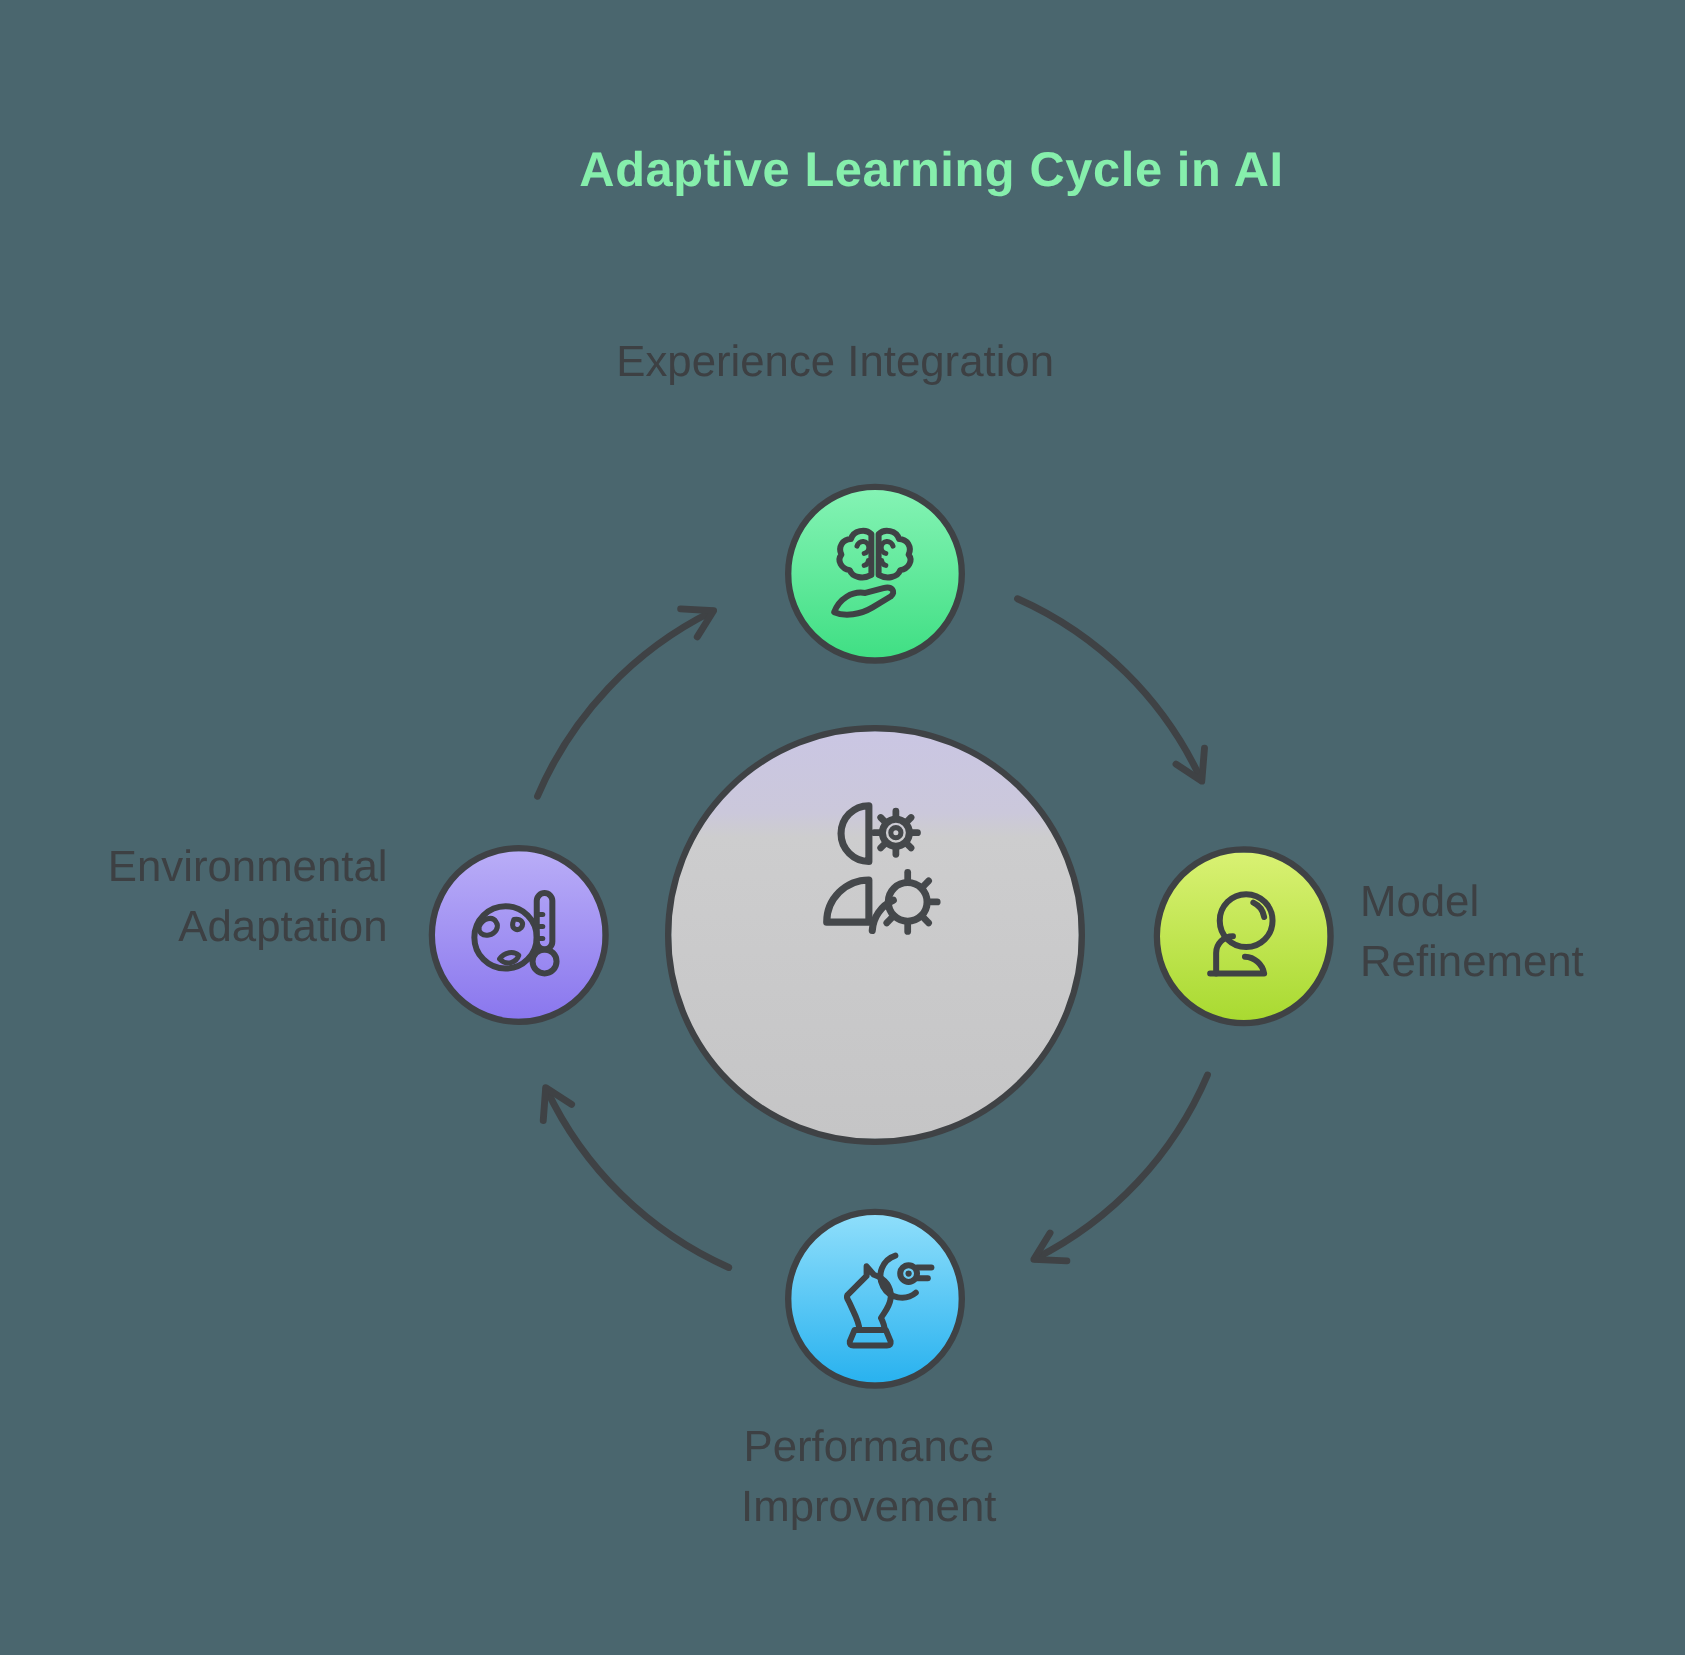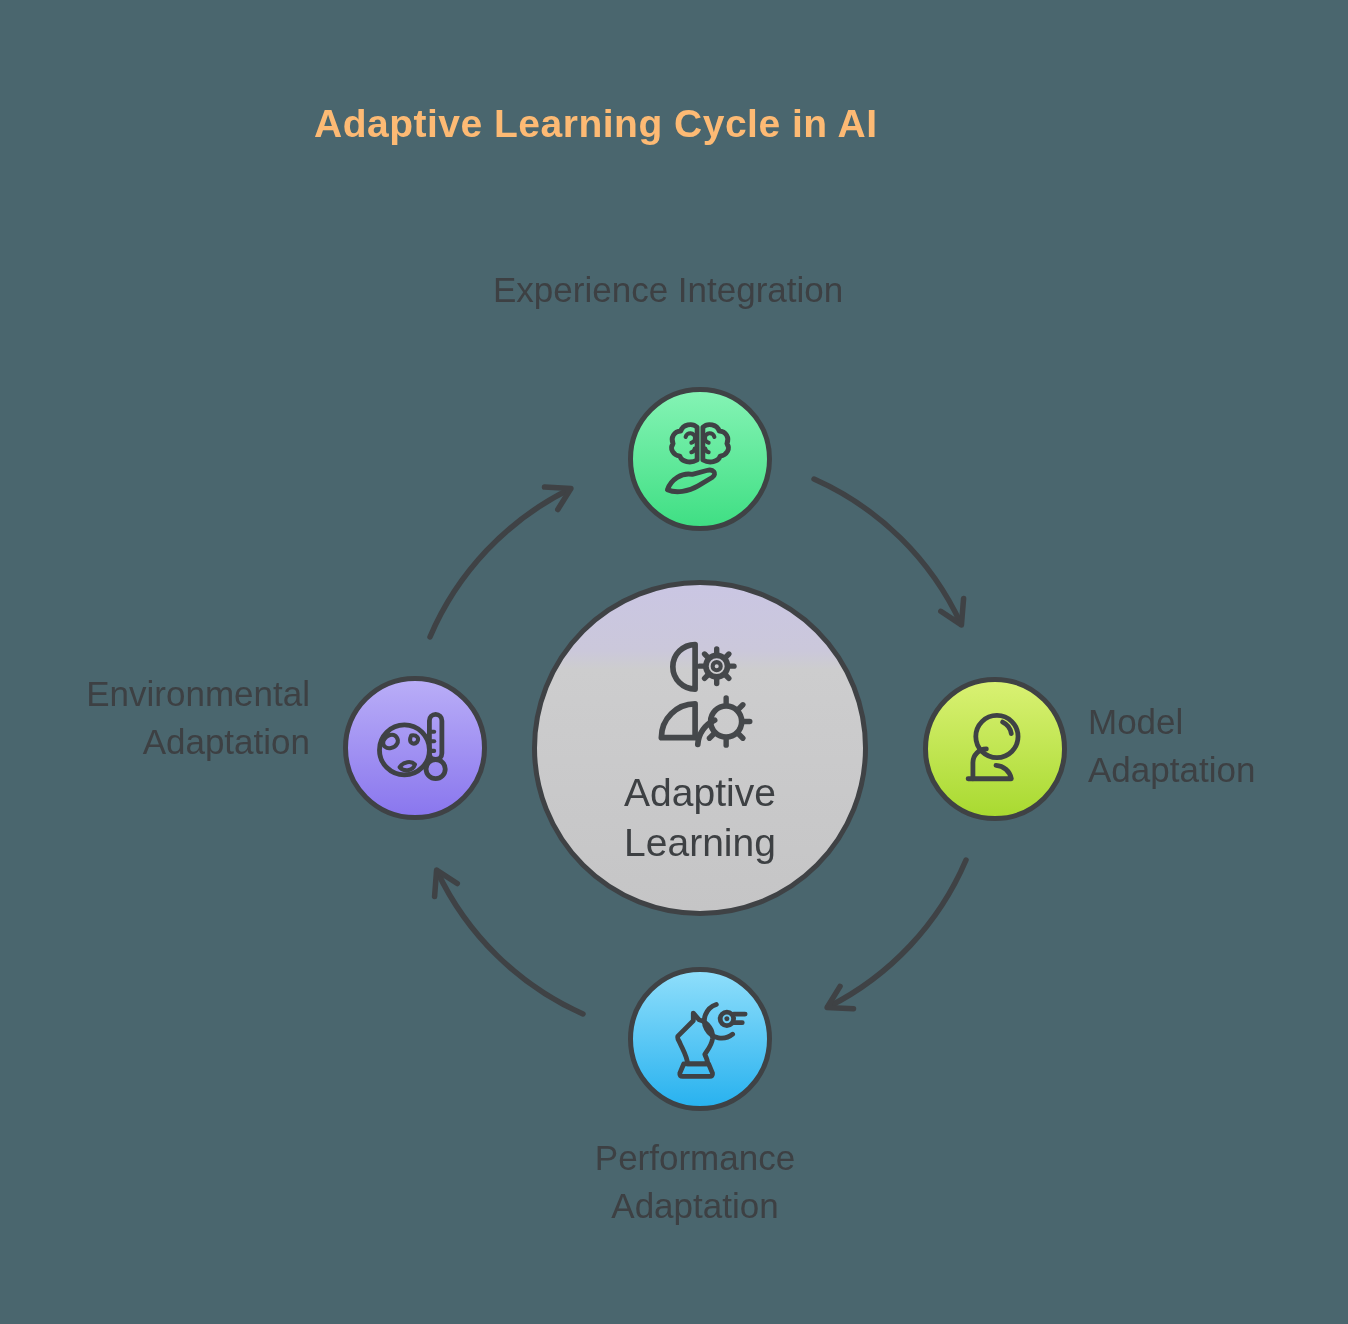--- a/index.html
+++ b/index.html
@@ -6,23 +6,23 @@
   body{
     width:1348px;height:1324px;
     background:#4a666e;
     font-family:"Liberation Sans", sans-serif;
     position:relative;overflow:hidden;
     -webkit-font-smoothing:antialiased;
   }
   .canvas{position:absolute;inset:0;}
   .title{
     position:absolute;left:310px;top:98px;width:700px;
-    margin:4px;text-align:left;
+    margin:17px;text-align:right;
     font-size:39px;font-weight:bold;letter-spacing:.5px;
-    color:#fdba74;
+    color:#86efac;
   }
   .arrows{position:absolute;left:0;top:0;}
   .node{
     position:absolute;border-radius:50%;
     border:5px solid #3f4245;
     display:flex;align-items:center;justify-content:center;
     box-sizing:border-box;
   }
   .node svg{display:block;}
   .node-center{
@@ -95,21 +95,20 @@
       <g stroke-width="4">
         <path d="M81,70 L86.5,70"></path>
           <path d="M77.5,78.5 L81.4,82.4"></path>
         <path d="M69,82 L69,87.5"></path>
           <path d="M60.5,78.5 L56.6,82.4"></path>
         <path d="M77.5,61.5 L81.4,57.6"></path>
           <path d="M69,58 L69,52.5"></path>
       </g>
       <path d="M48,87 A21,21 0 0 1 60.5,69"></path>
     </svg>
-    <div class="center-label">Adaptive Learning</div>
   </div>
 
   <div class="node node-exp">
     <svg width="96" height="96" viewBox="0 0 100 100" fill="none" stroke="#3f4245" stroke-width="5" stroke-linecap="round" stroke-linejoin="round">
       <path d="M47,51 C40,55 31,53 29,47 C22,46 18,39 22,34 C19,28 23,21 30,21 C32,14 42,12 47,17 Z"></path>
       <path d="M53,51 C60,55 69,53 71,47 C78,46 82,39 78,34 C81,28 77,21 70,21 C68,14 58,12 53,17 Z"></path>
       <path d="M35,27 a5,5 0 1 1 6,6" stroke-width="4.2"></path>
       <path d="M41,43 a4.5,4.5 0 0 0 3.5,-4" stroke-width="4.2"></path>
       <path d="M65,27 a5,5 0 1 0 -6,6" stroke-width="4.2"></path>
       <path d="M59,43 a4.5,4.5 0 0 1 -3.5,-4" stroke-width="4.2"></path>
@@ -148,17 +147,17 @@
       <path d="M34,70 C38,64 46,63 50,67 C48,73 40,76 34,70 Z" stroke-width="4.2"></path>
       <rect x="65" y="15" width="13" height="47" rx="6.5"></rect>
       <circle cx="71.5" cy="72" r="10"></circle>
       <path d="M65,33 h5" stroke-width="4.2"></path>
       <path d="M65,43 h5" stroke-width="4.2"></path>
       <path d="M65,53 h5" stroke-width="4.2"></path>
     </svg>
   </div>
 
   <div class="label label-exp">Experience Integration</div>
-  <div class="label label-model">Model Adaptation</div>
-  <div class="label label-perf">Performance Adaptation</div>
+  <div class="label label-model">Model Refinement</div>
+  <div class="label label-perf">Performance Improvement</div>
   <div class="label label-env">Environmental Adaptation</div>
 
 </div>
 
 </body></html>

